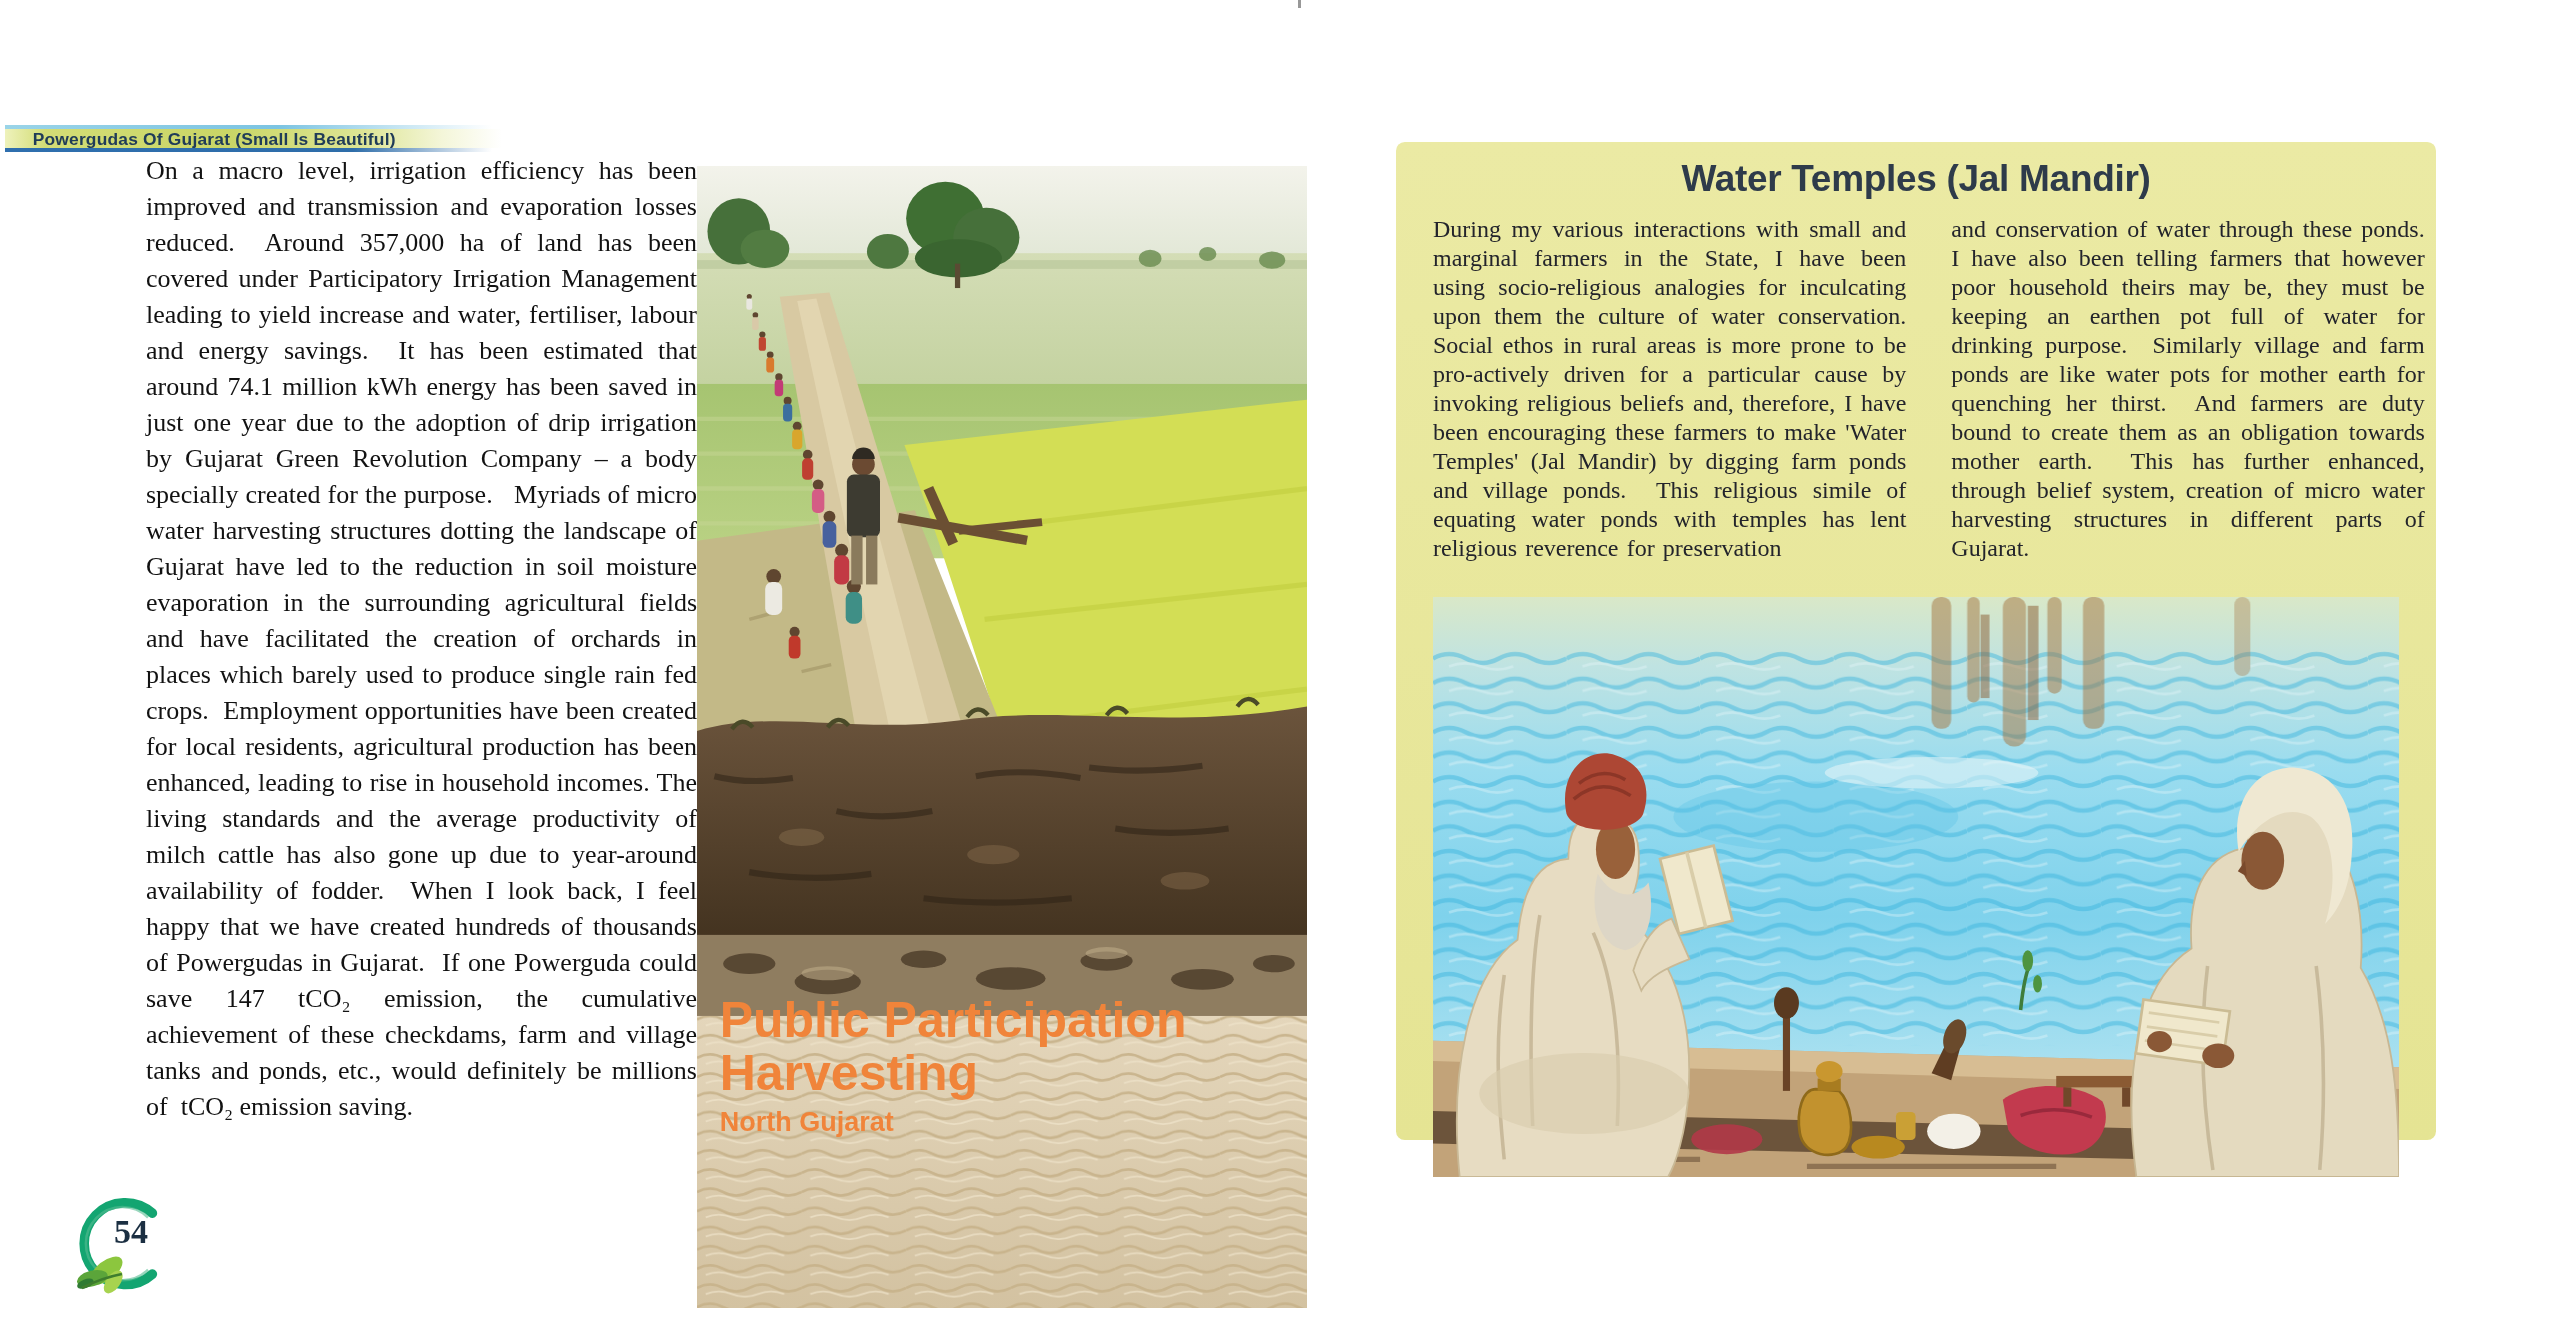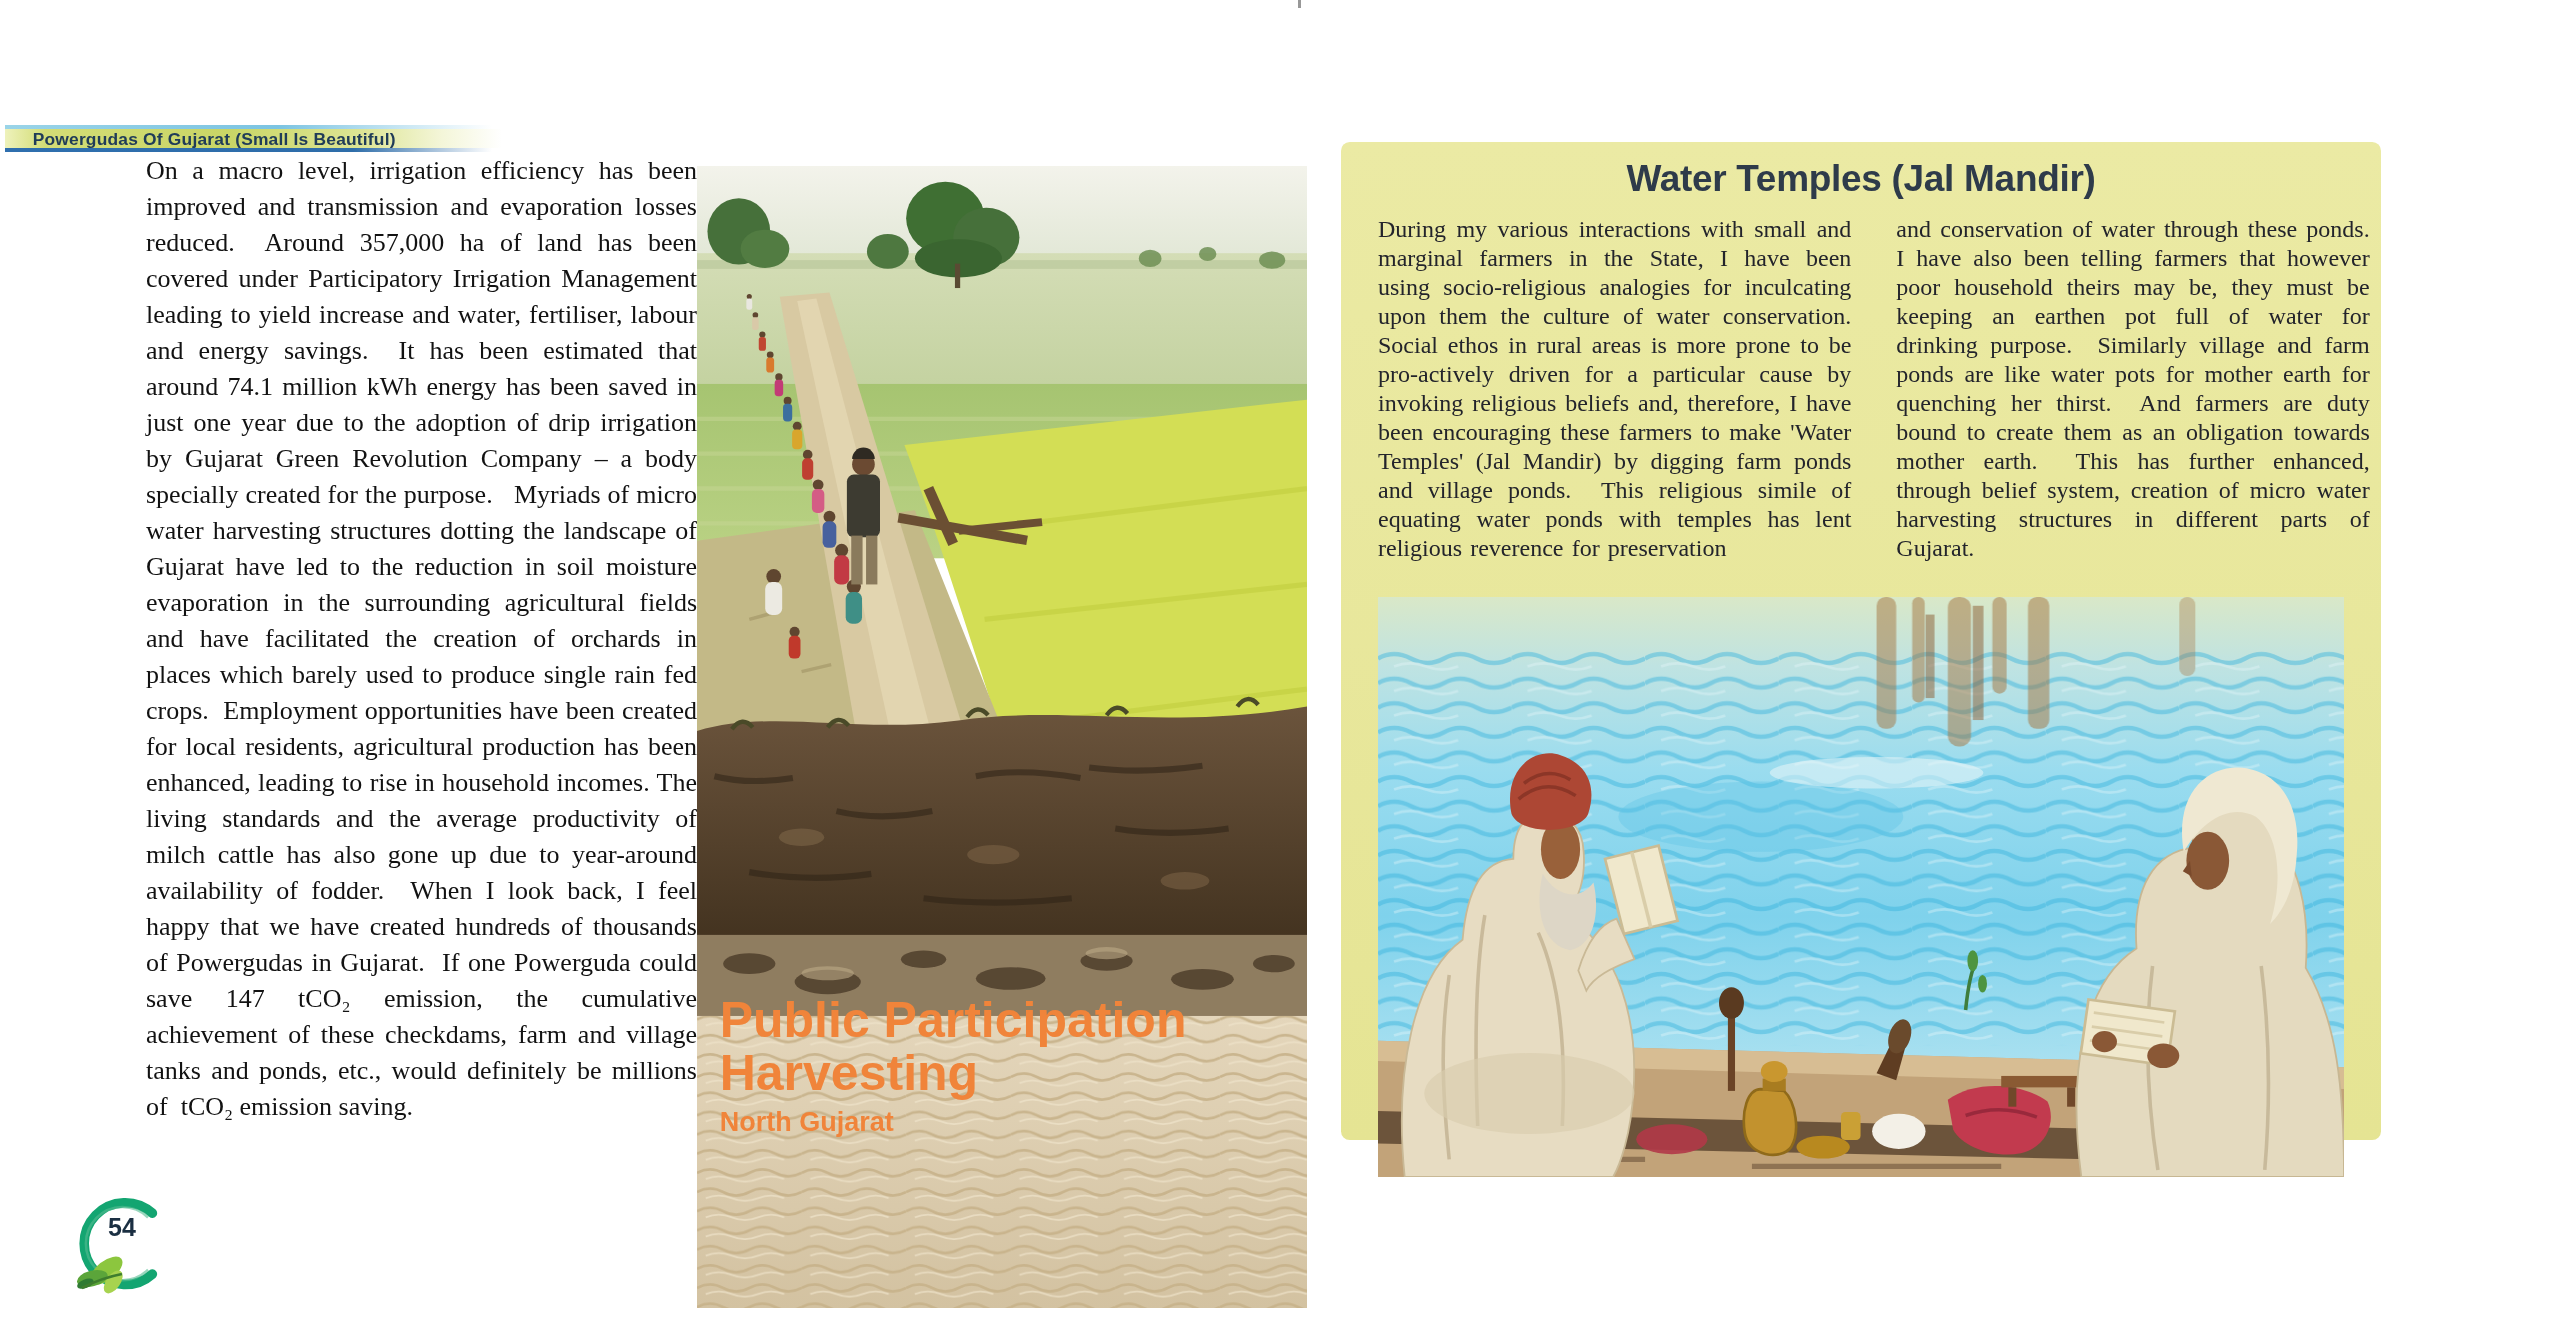--- a/index.html
+++ b/index.html
@@ -16,33 +16,33 @@
   .tag-bar .fill{position:absolute;left:0;top:3.5px;bottom:4.4px;width:100%;
       background:linear-gradient(90deg,#eef2bc 0%,#d3dd76 8%,#c9d566 45%,#dde595 72%,#f4f6d9 88%,rgba(244,246,217,0) 100%);}
   .tag-bar .label{position:absolute;left:0;top:4.4px;width:418px;text-align:center;
       font-family:"Liberation Sans","DejaVu Sans",sans-serif;font-weight:bold;font-size:17.4px;
       color:#203c58;letter-spacing:0.2px;}
 
   .body-text{position:absolute;left:146px;top:153px;width:551px;
       font-size:26px;line-height:36px;color:#121212;text-align:justify;white-space:pre-wrap;}
 
   .page-badge{position:absolute;left:61px;top:1194px;width:148px;height:105px;}
-  .page-badge .num{position:absolute;left:35px;top:19px;width:52px;text-align:center;
-      font-family:Liberation Sans, sans-serif;font-weight:bold;font-size:25px;color:#1b2f42;}
+  .page-badge .num{position:absolute;left:35px;top:19px;width:52px;text-align:right;
+      font-family:Liberation Serif, serif;font-weight:bold;font-size:34px;color:#1b2f42;}
 
   
   .photo{position:absolute;left:697px;top:166px;width:610px;height:1142px;margin:0;overflow:hidden;}
   .photo svg{display:block;width:100%;height:100%;}
   .photo-title{position:absolute;left:22.7px;top:828px;width:558px;
       font-family:"Liberation Sans","DejaVu Sans",sans-serif;font-weight:bold;color:#f0843a;}
   .photo-title .tl{font-size:50px;line-height:53px;}
   .photo-title .sub{font-size:27px;line-height:31px;margin-top:7px;}
 
   
-  .panel{position:absolute;left:1341px;top:142px;width:1040px;height:998px;border-radius:8.7px;
+  .panel{position:absolute;left:1396px;top:142px;width:1040px;height:998px;border-radius:8.7px;
       background:linear-gradient(#ebeaa4,#e5e493);}
   .panel h1{margin:0;position:absolute;left:0;top:15.7px;width:100%;text-align:center;
       font-family:"Liberation Sans","DejaVu Sans",sans-serif;font-weight:bold;font-size:37px;
       color:#2e3b4a;letter-spacing:-0.3px;}
   .panel .cols{position:absolute;left:37px;top:73px;right:11.3px;display:flex;gap:45px;}
   .panel .col{flex:1 1 0;font-size:24px;line-height:29px;color:#23242b;text-align:justify;
       word-spacing:2.2px;white-space:pre-wrap;}
   .painting{position:absolute;left:37px;top:455px;width:966px;height:580px;margin:0;}
   .painting svg{display:block;width:100%;height:100%;}
 </style>

